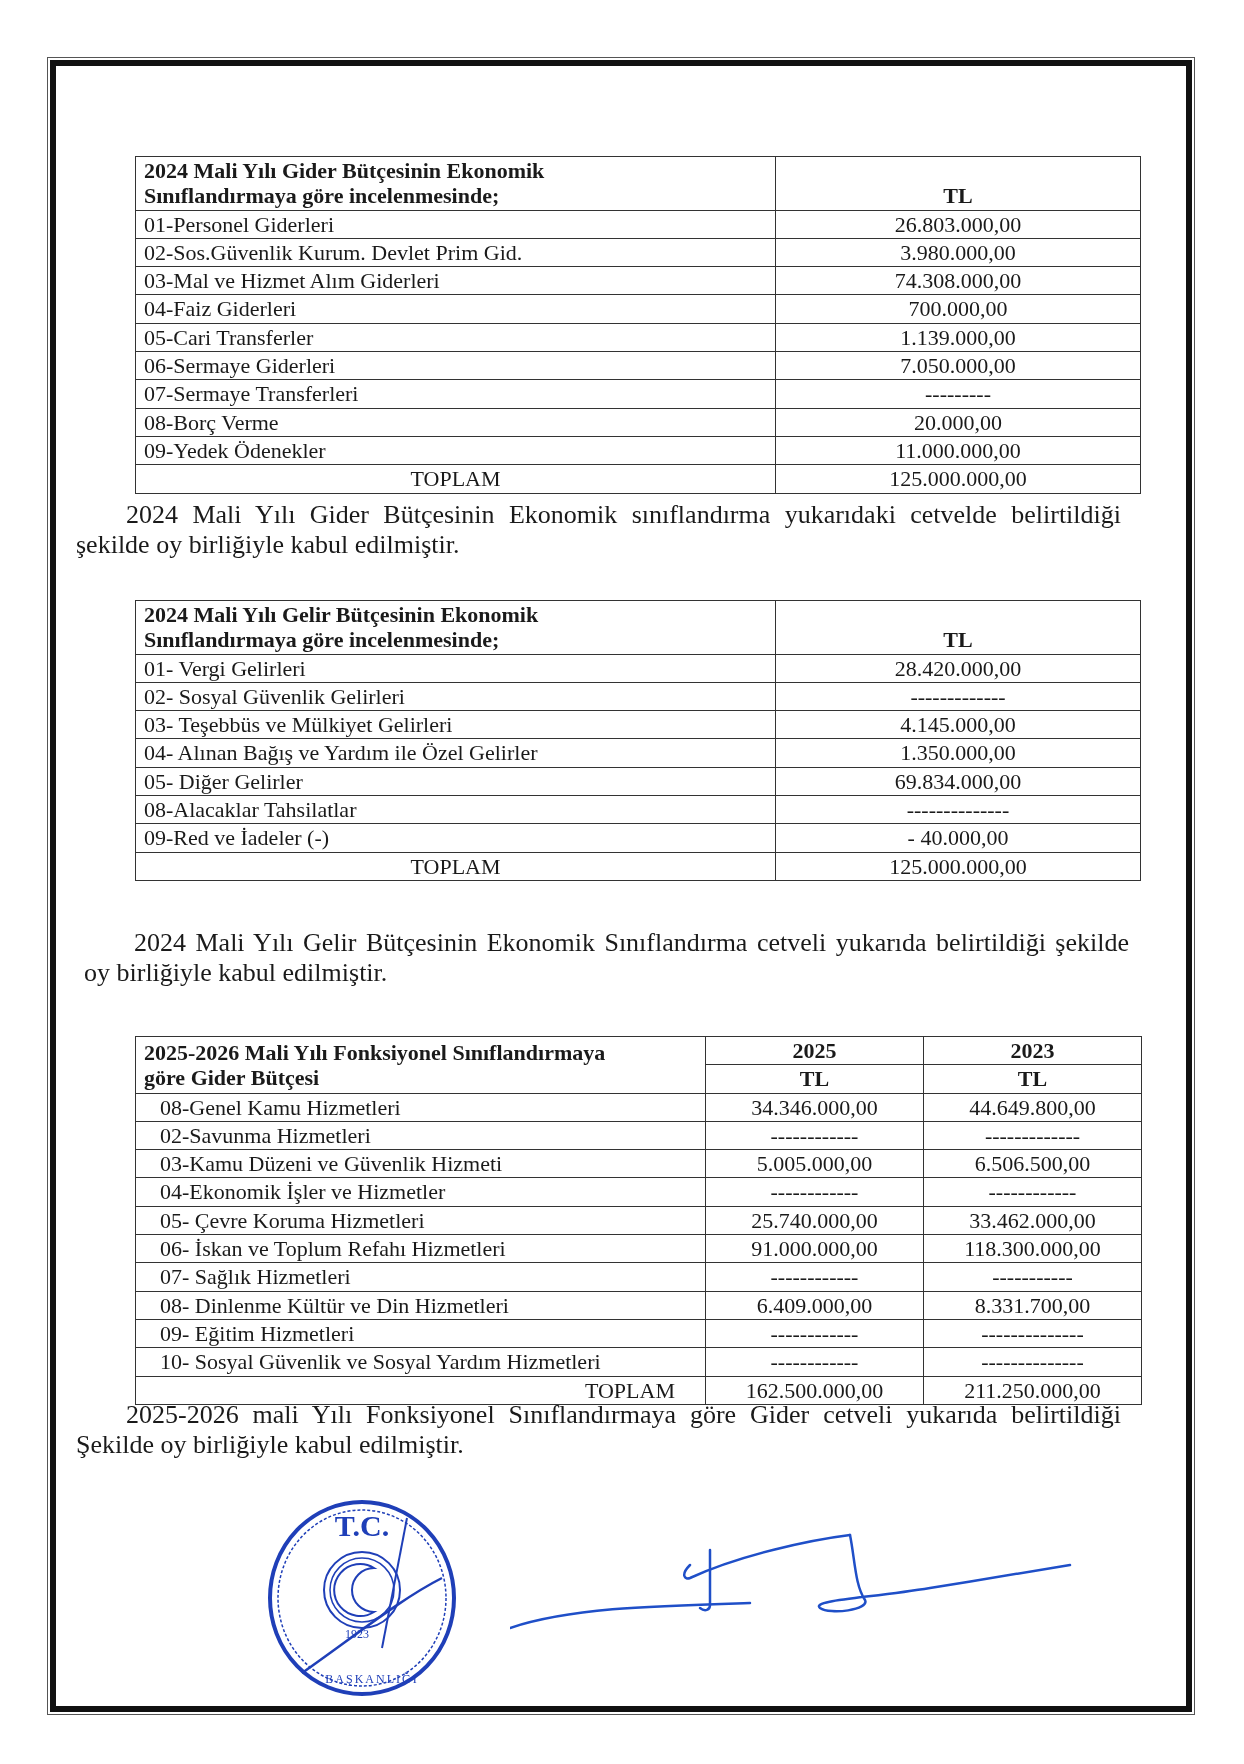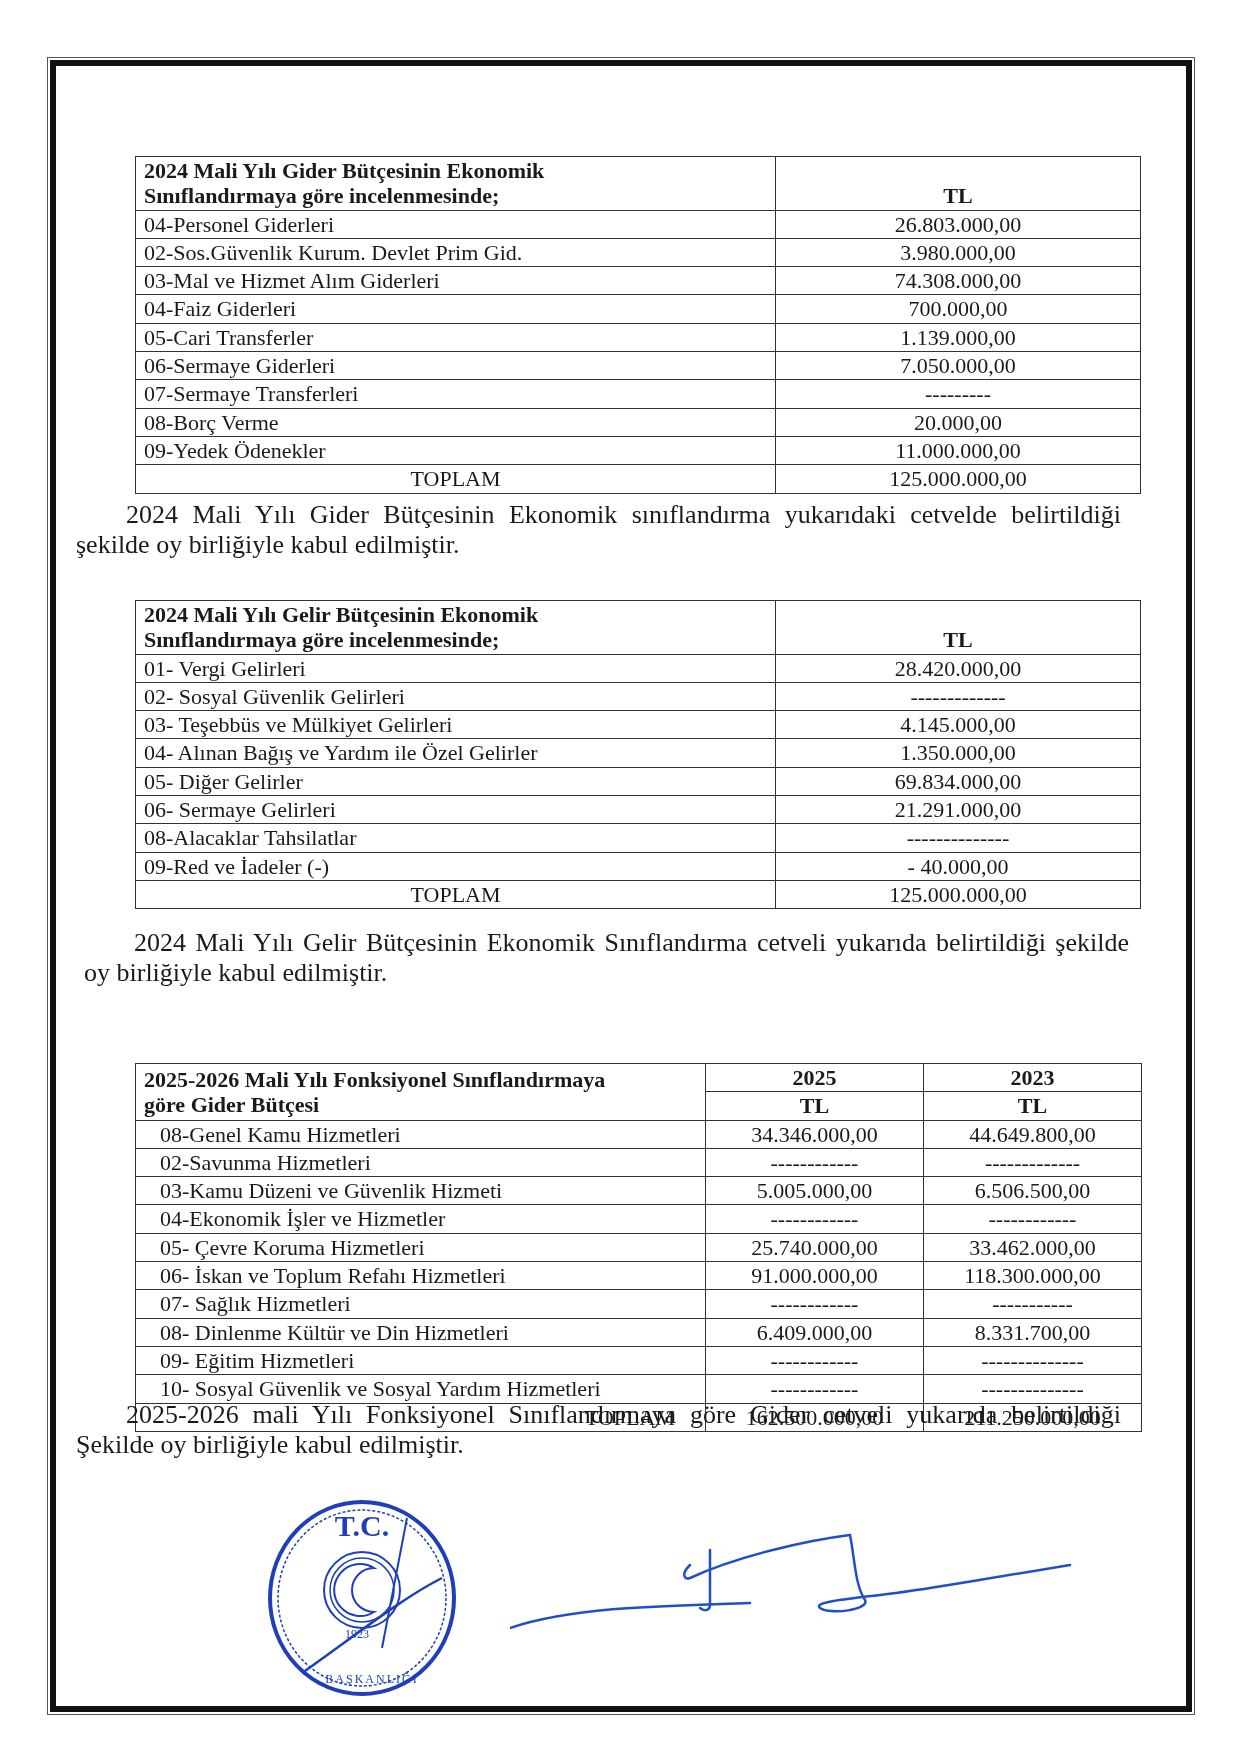--- a/index.html
+++ b/index.html
@@ -27,21 +27,21 @@
   <colgroup>
       <col style="width:640px">
       <col style="width:365px">
     </colgroup>
   <tbody>
       <tr>
     <td class="lbl head"><span>2024 Mali Yılı Gider Bütçesinin Ekonomik</span><br><span>Sınıflandırmaya göre incelenmesinde;</span></td>
     <td class="val head" style="vertical-align:bottom;">TL</td>
   </tr>
   <tr>
-        <td class="lbl">04-Personel Giderleri</td>
+        <td class="lbl">01-Personel Giderleri</td>
         <td class="val">26.803.000,00</td>
       </tr>
   <tr>
         <td class="lbl">02-Sos.Güvenlik Kurum. Devlet Prim Gid.</td>
         <td class="val">3.980.000,00</td>
       </tr>
   <tr>
         <td class="lbl">03-Mal ve Hizmet Alım Giderleri</td>
         <td class="val">74.308.000,00</td>
       </tr>
@@ -101,40 +101,36 @@
       </tr>
   <tr>
         <td class="lbl">04- Alınan Bağış ve Yardım ile Özel Gelirler</td>
         <td class="val">1.350.000,00</td>
       </tr>
   <tr>
         <td class="lbl">05- Diğer Gelirler</td>
         <td class="val">69.834.000,00</td>
       </tr>
   <tr>
-        <td class="lbl">06- Sermaye Gelirleri</td>
-        <td class="val">21.291.000,00</td>
-      </tr>
-  <tr>
         <td class="lbl">08-Alacaklar Tahsilatlar</td>
         <td class="val">--------------</td>
       </tr>
   <tr>
         <td class="lbl">09-Red ve İadeler (-)</td>
         <td class="val">- 40.000,00</td>
       </tr>
   <tr>
         <td class="total-lbl">TOPLAM</td>
         <td class="val">125.000.000,00</td>
       </tr>
 </tbody>
   </table>
 <p class="para" style="top:920px; margin:8px;"><span class="indent"></span><span>2024 Mali Yılı Gelir Bütçesinin Ekonomik Sınıflandırma cetveli yukarıda belirtildiği şekilde oy birliğiyle kabul edilmiştir.</span></p>
 
-<table class="budget" style="top:1063px;">
+<table class="budget" style="top:1036px;">
   <colgroup>
       <col style="width:570px">
       <col style="width:218px">
       <col style="width:218px">
     </colgroup>
   <tbody>
       <tr>
     <td class="lbl head" rowspan="2"><span>2025-2026 Mali Yılı Fonksiyonel Sınıflandırmaya</span><br><span>göre Gider Bütçesi</span></td>
     <td class="val head">2025</td>
     <td class="val head">2023</td>

